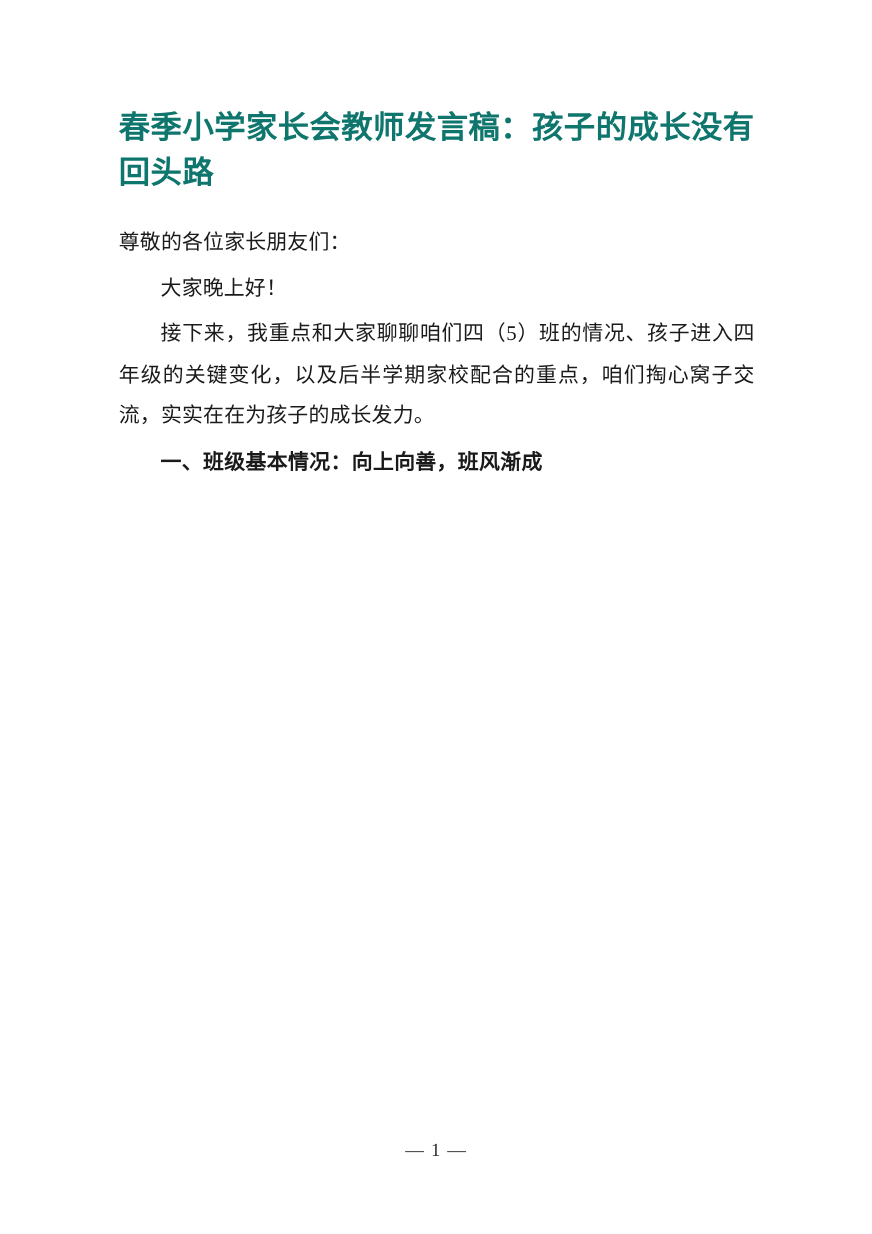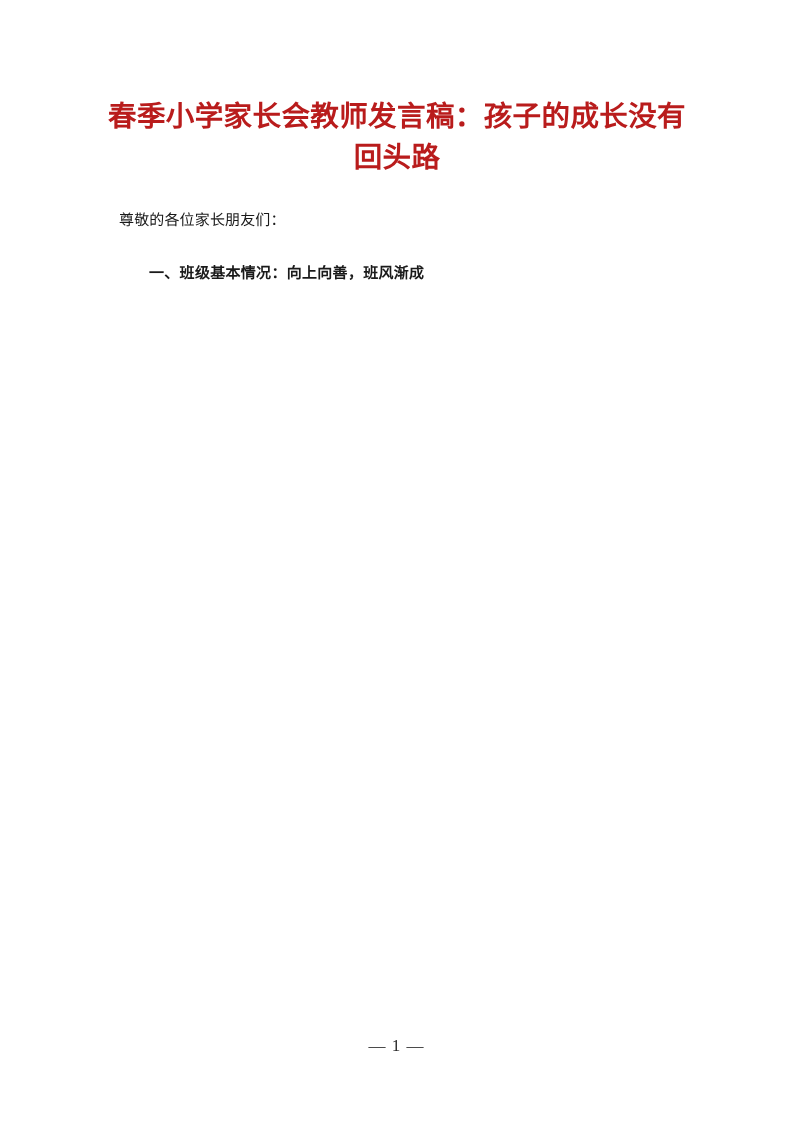--- a/index.html
+++ b/index.html
@@ -21,32 +21,31 @@
     position: absolute;
     left: 104px;
     top: 96px;
     width: 586px;
   }
   .doc-title {
     font-family: "Liberation Sans", "DejaVu Sans", sans-serif;
     font-weight: bold;
     font-size: 28.5px;
     line-height: 41px;
-    color: #b91c1c;
-    text-align: center;
+    color: #0f766e;
     letter-spacing: 0.4px;
     margin: 0 0 24px 0;
     padding: 0 4px;
   }
   p.para {
     font-family: "Liberation Serif", "DejaVu Serif", serif;
-    font-size: 15px;
+    font-size: 19px;
     line-height: 37.5px;
     color: #1a1a1a;
-    margin: 15px;
+    margin: 4px;
     padding: 0;
     text-align: justify;
     text-justify: inter-ideograph;
     text-indent: 2em;
     letter-spacing: 0.15px;
     word-break: break-all;
   }
   p.para.no-indent {
     text-indent: 0;
   }
@@ -70,23 +69,25 @@
 <body>
 
 <div class="page">
 
   <div class="doc-body">
 
     <h1 class="doc-title">春季小学家长会教师发言稿：孩子的成长没有回头路</h1>
 
     <p class="para no-indent">尊敬的各位家长朋友们：</p>
 
+    <p class="para">大家晚上好！</p>
 
 
 
+    <p class="para">接下来，我重点和大家聊聊咱们四（5）班的情况、孩子进入四年级的关键变化，以及后半学期家校配合的重点，咱们掏心窝子交流，实实在在为孩子的成长发力。</p>
 
     <p class="para heading">一、班级基本情况：向上向善，班风渐成</p>
 
 
 
   </div>
 
   <div class="page-number">— 1 —</div>
 
 </div>

